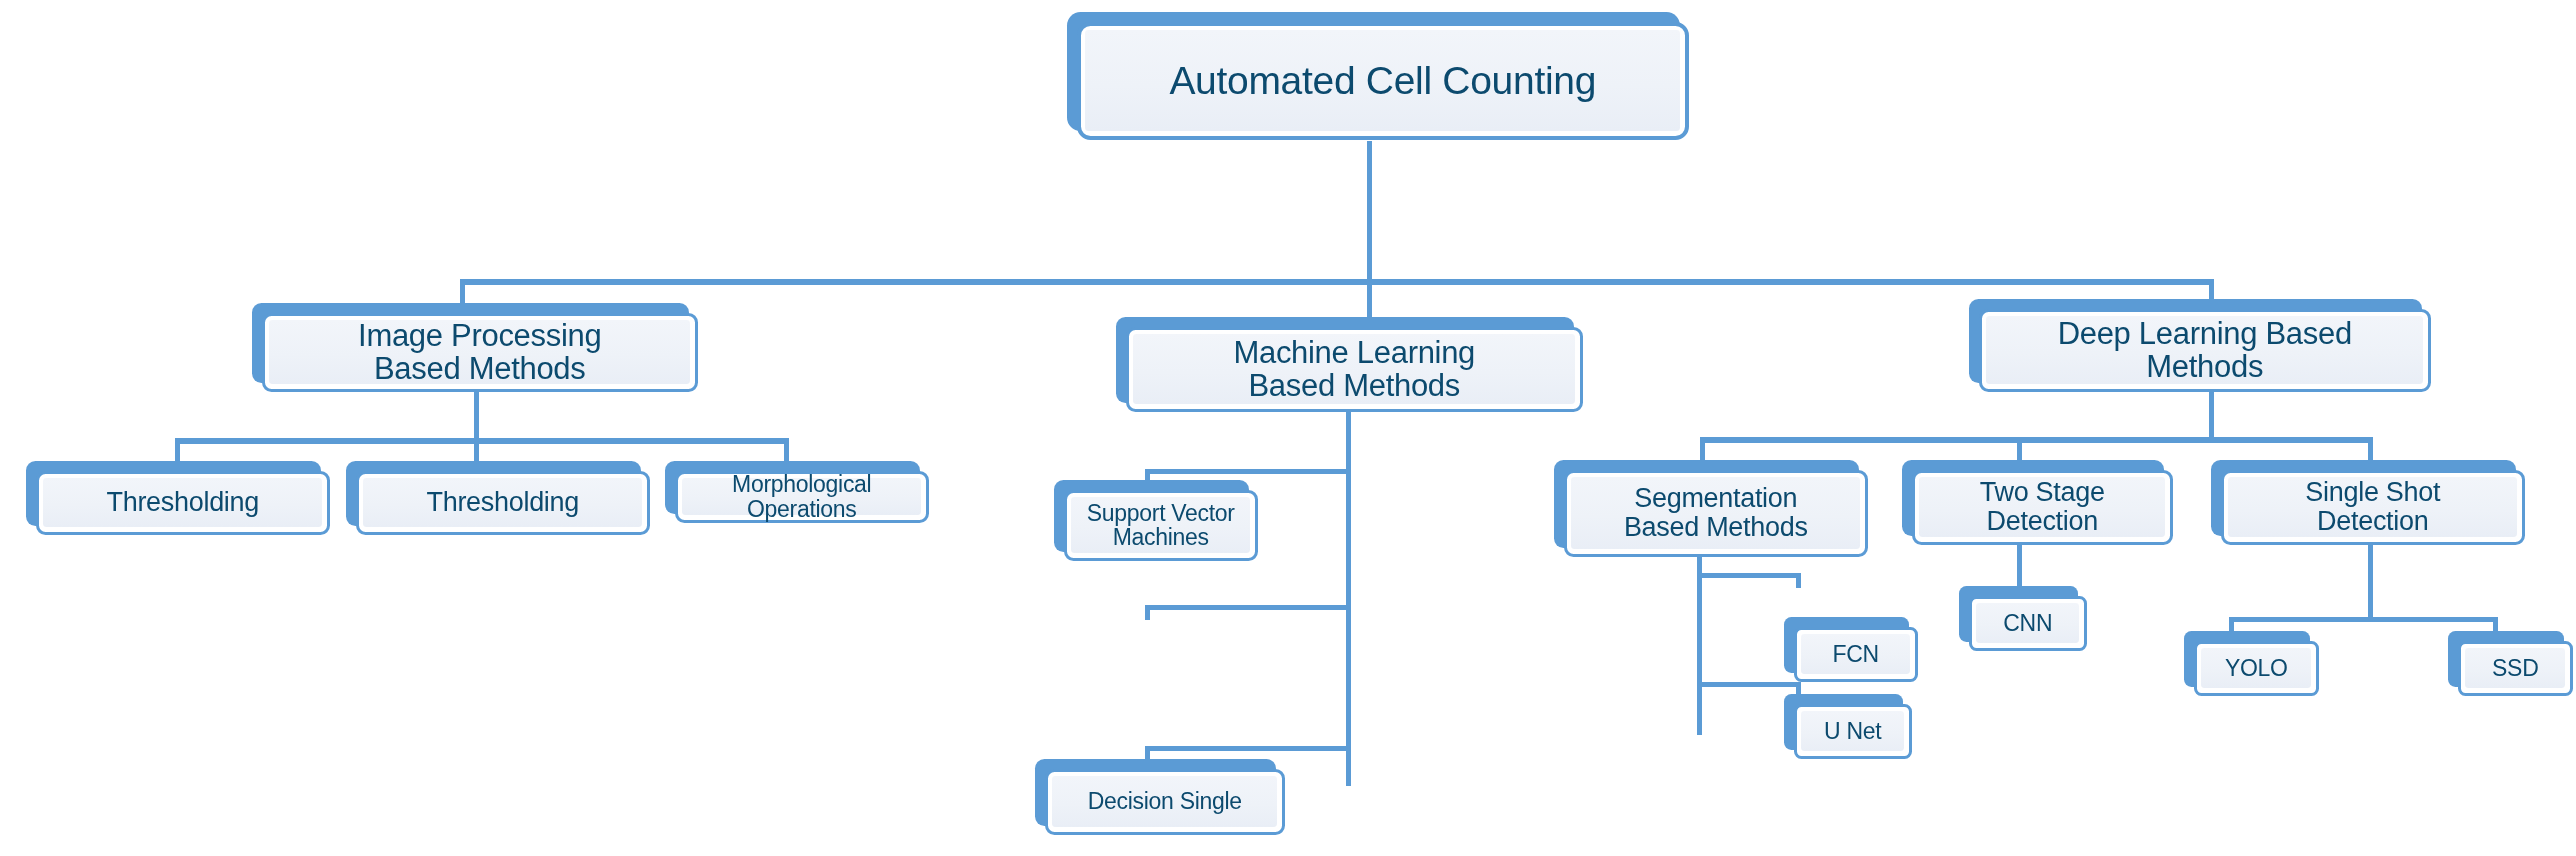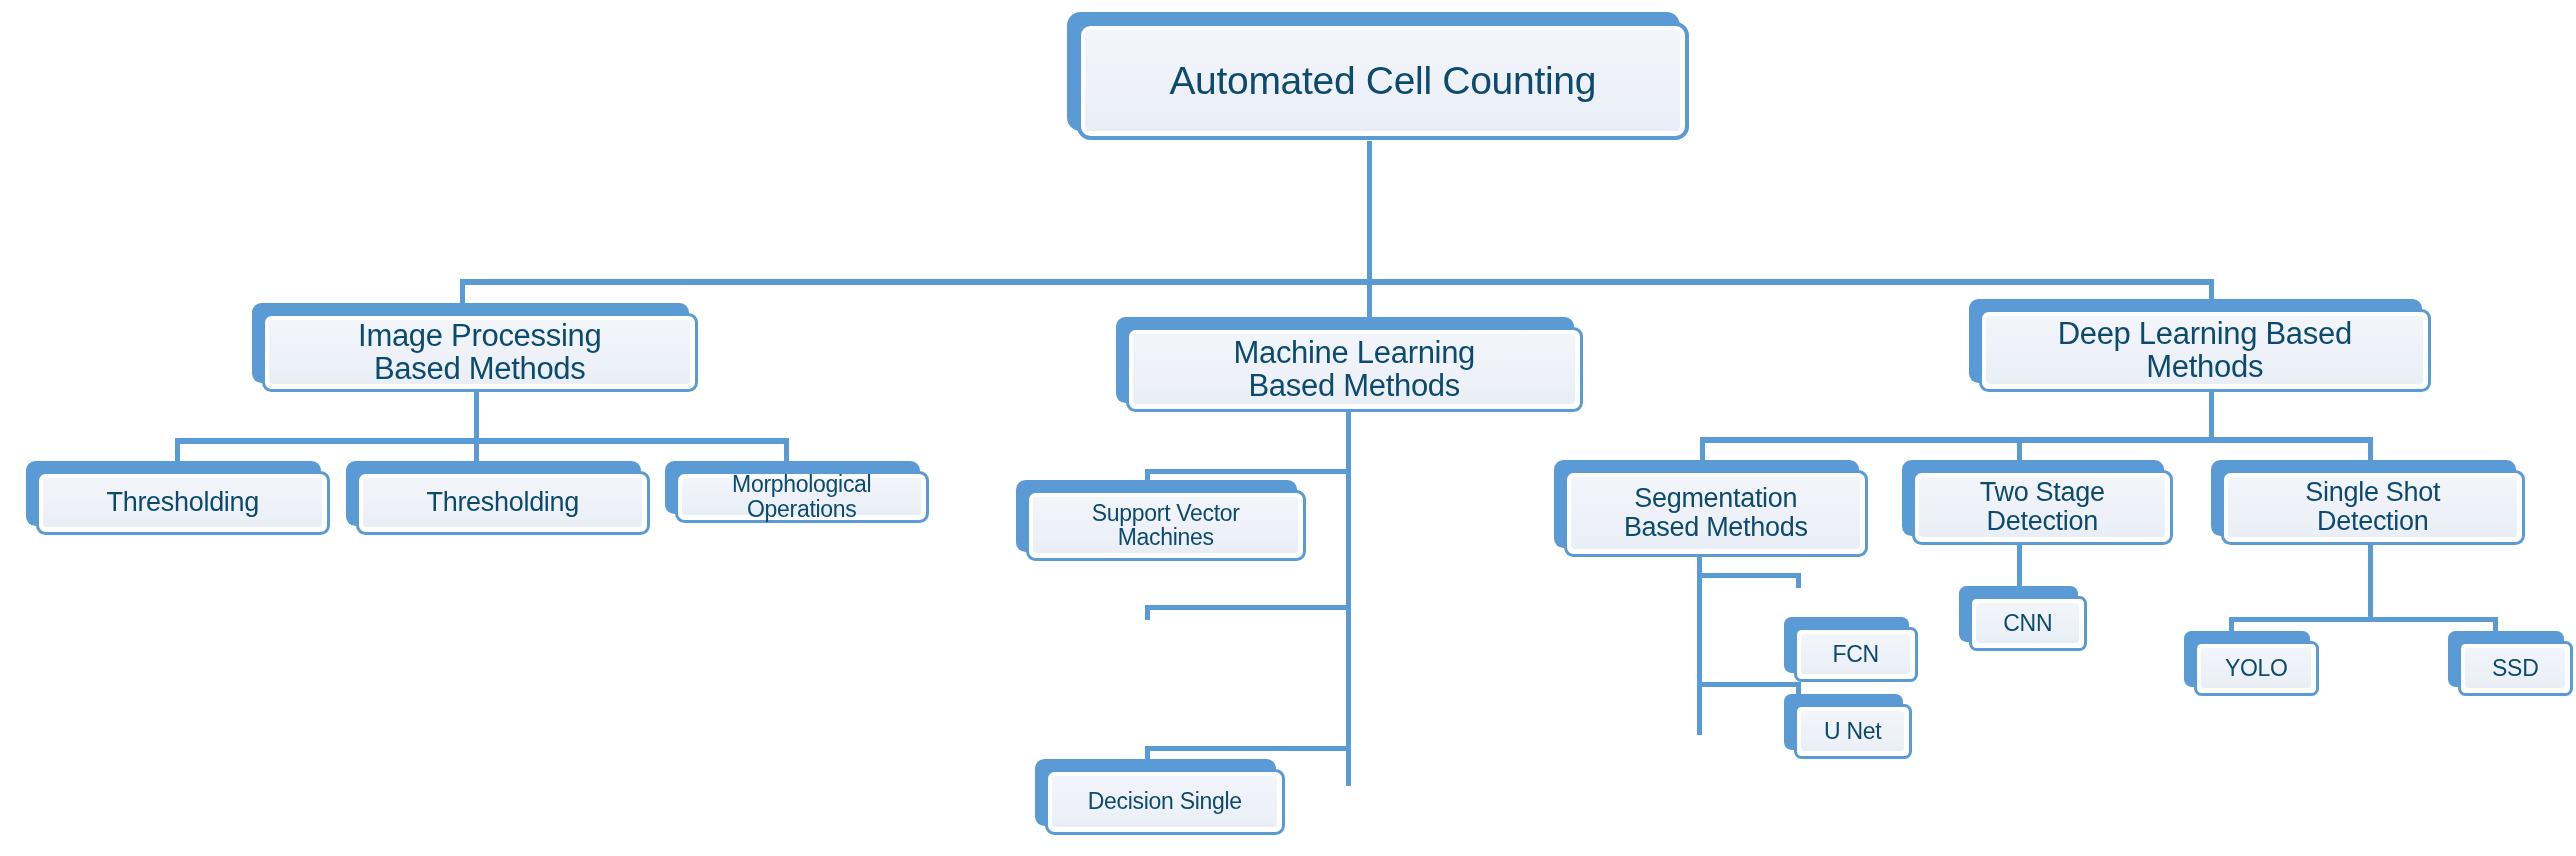--- a/index.html
+++ b/index.html
@@ -187,21 +187,21 @@
 
   <div class="node tier-3s" style="left:665px; top:461px; width:264px; height:62px;">
     <div class="plate"></div>
     <div class="face">
       <div class="inner"></div>
       <div class="label">Morphological
 Operations</div>
     </div>
   </div>
 
-  <div class="node tier-3s" style="left:1016px; top:480px; width:290px; height:81px;">
+  <div class="node tier-3s" style="left:1054px; top:480px; width:204px; height:81px;">
     <div class="plate"></div>
     <div class="face">
       <div class="inner"></div>
       <div class="label">Support Vector
 Machines</div>
     </div>
   </div>
 
 
   <div class="node tier-3s" style="left:1035px; top:759px; width:250px; height:76px;">

